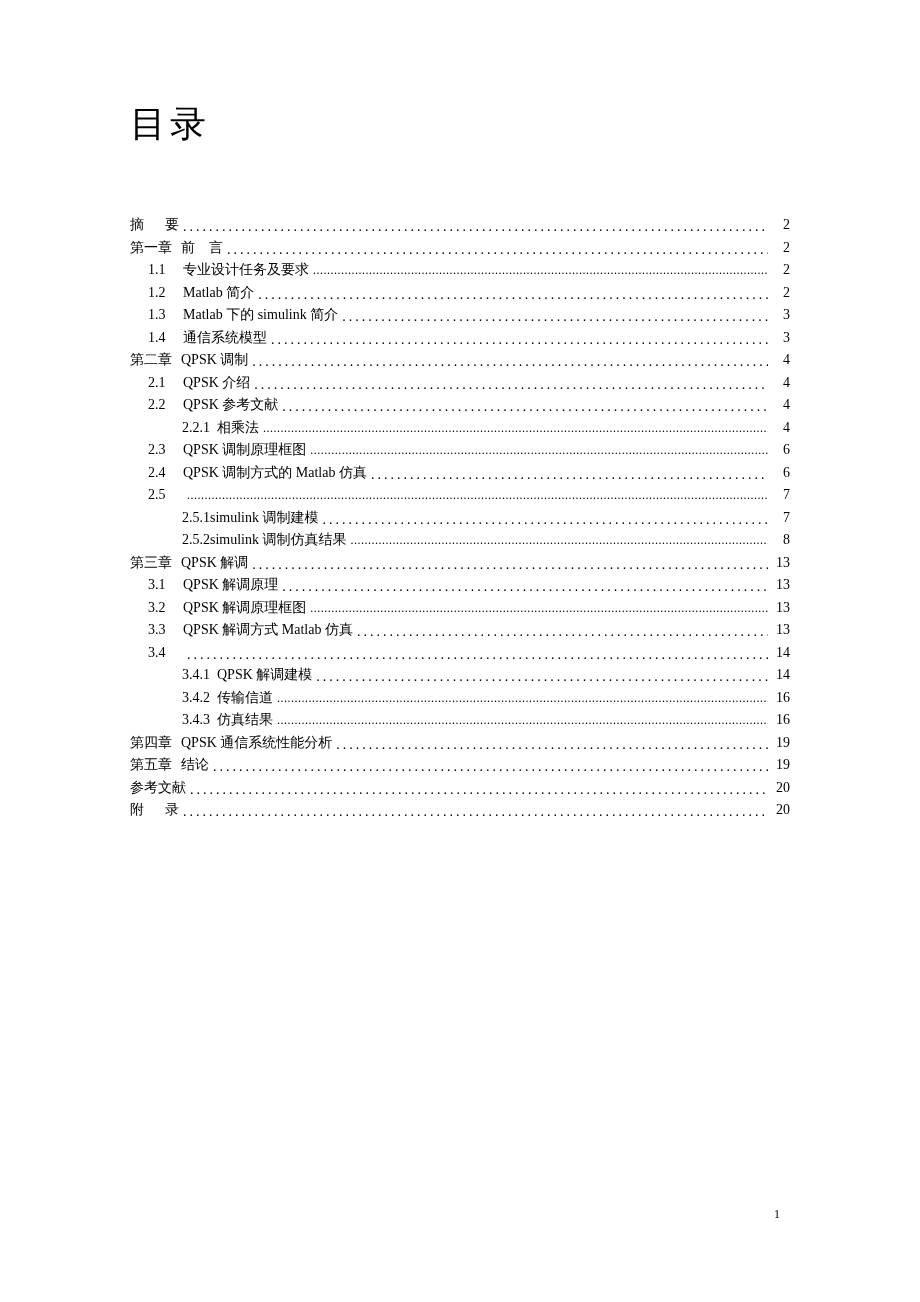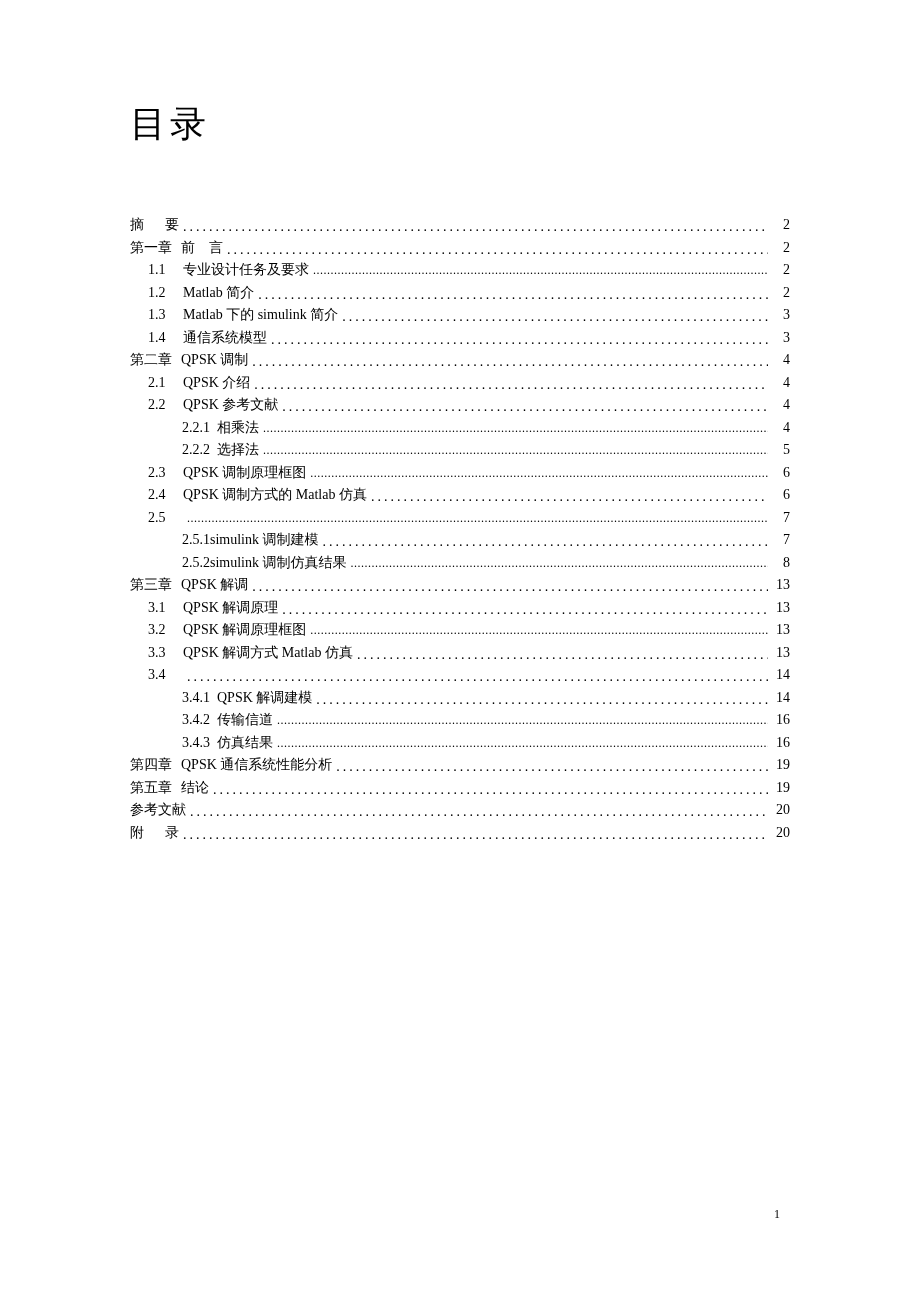--- a/index.html
+++ b/index.html
@@ -149,27 +149,20 @@
         <span class="dots big"></span>
         <span class="page-num">4</span>
       </div>
       <div class="toc-line indent-2">
         <span class="num-col">2.2.1</span>
         <span>&nbsp;&nbsp;</span>
         <span class="label">相乘法</span>
         <span class="dots small"></span>
         <span class="page-num">4</span>
       </div>
-      <div class="toc-line indent-2">
-        <span class="num-col">2.2.2</span>
-        <span>&nbsp;&nbsp;</span>
-        <span class="label">选择法</span>
-        <span class="dots small"></span>
-        <span class="page-num">5</span>
-      </div>
       <div class="toc-line indent-1">
         <span class="num-col">2.3</span>
         <span>&nbsp;&nbsp;</span>
         <span class="label"> QPSK 调制原理框图</span>
         <span class="dots small"></span>
         <span class="page-num">6</span>
       </div>
       <div class="toc-line indent-1">
         <span class="num-col">2.4</span>
         <span>&nbsp;&nbsp;</span>

